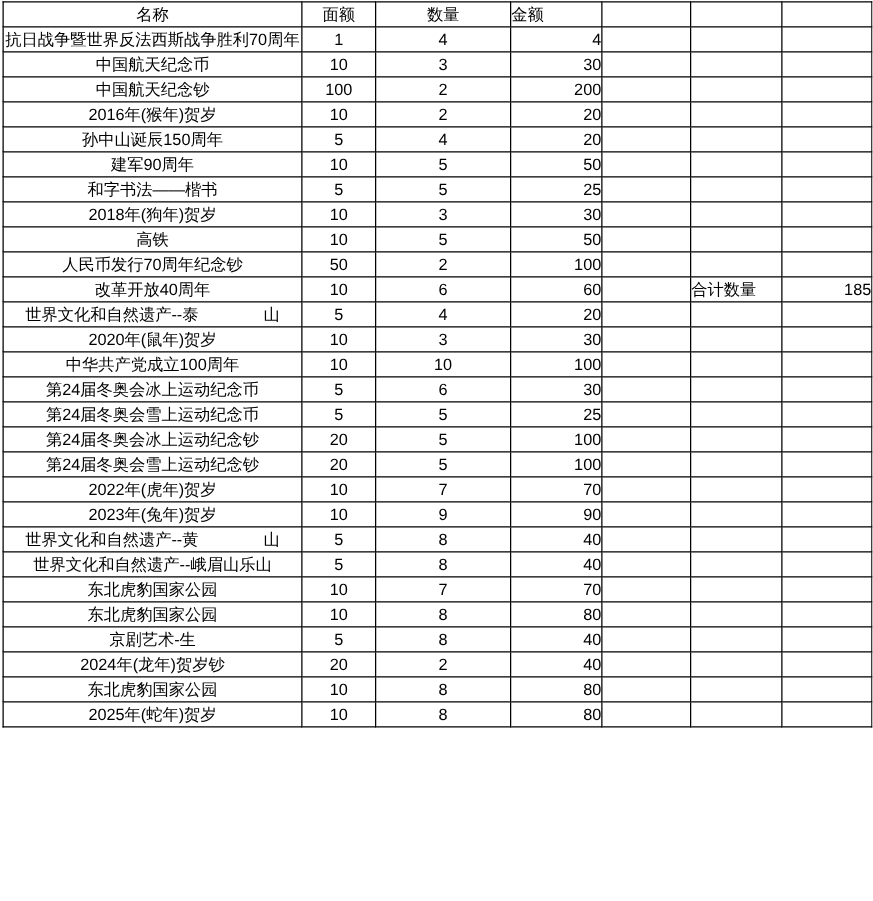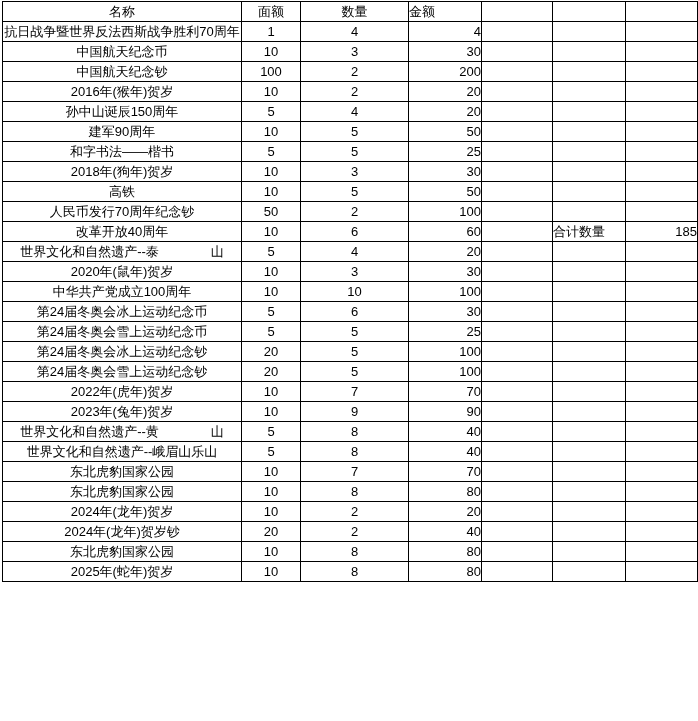--- a/index.html
+++ b/index.html
@@ -278,24 +278,24 @@
         <tr>
           <td class="ac">东北虎豹国家公园</td>
           <td class="ac">10</td>
           <td class="ac">8</td>
           <td class="ar">80</td>
           <td class="al"></td>
           <td class="al"></td>
           <td class="al"></td>
         </tr>
         <tr>
-          <td class="ac">2024年(龙年)贺岁</td>
-          <td class="ac">10</td>
-          <td class="ac">2</td>
-          <td class="ar">20</td>
+          <td class="ac">京剧艺术-生</td>
+          <td class="ac">5</td>
+          <td class="ac">8</td>
+          <td class="ar">40</td>
           <td class="al"></td>
           <td class="al"></td>
           <td class="al"></td>
         </tr>
         <tr>
           <td class="ac">2024年(龙年)贺岁钞</td>
           <td class="ac">20</td>
           <td class="ac">2</td>
           <td class="ar">40</td>
           <td class="al"></td>

